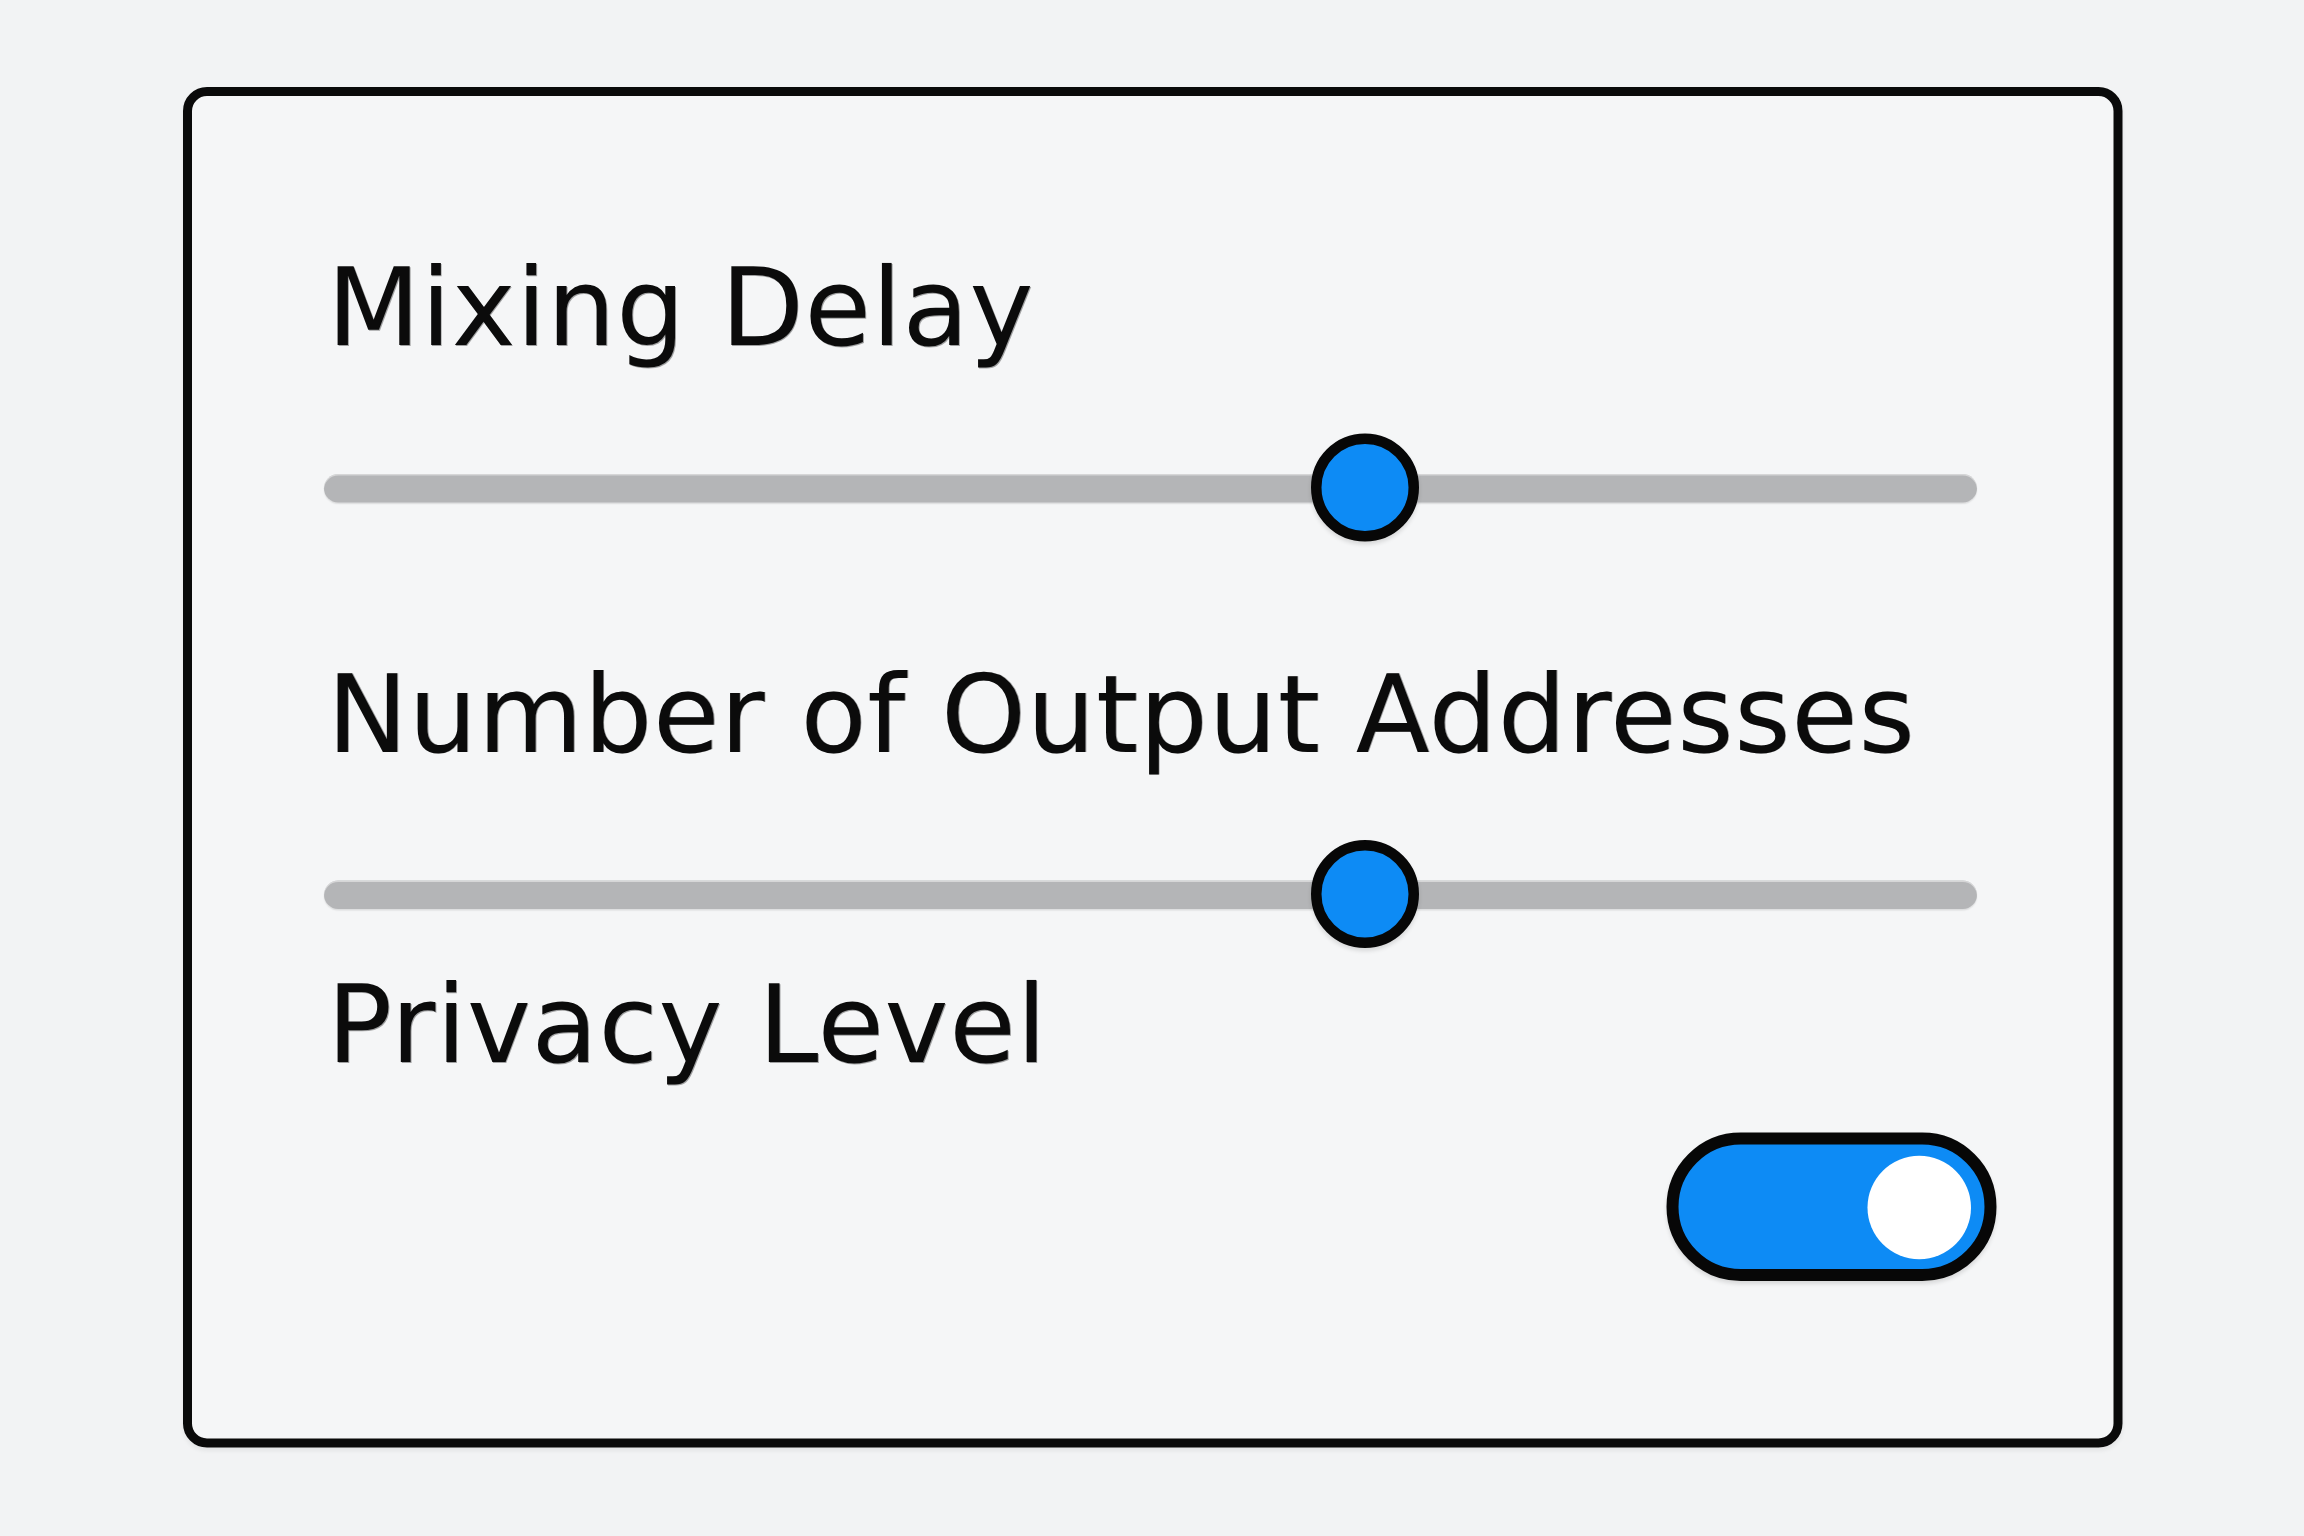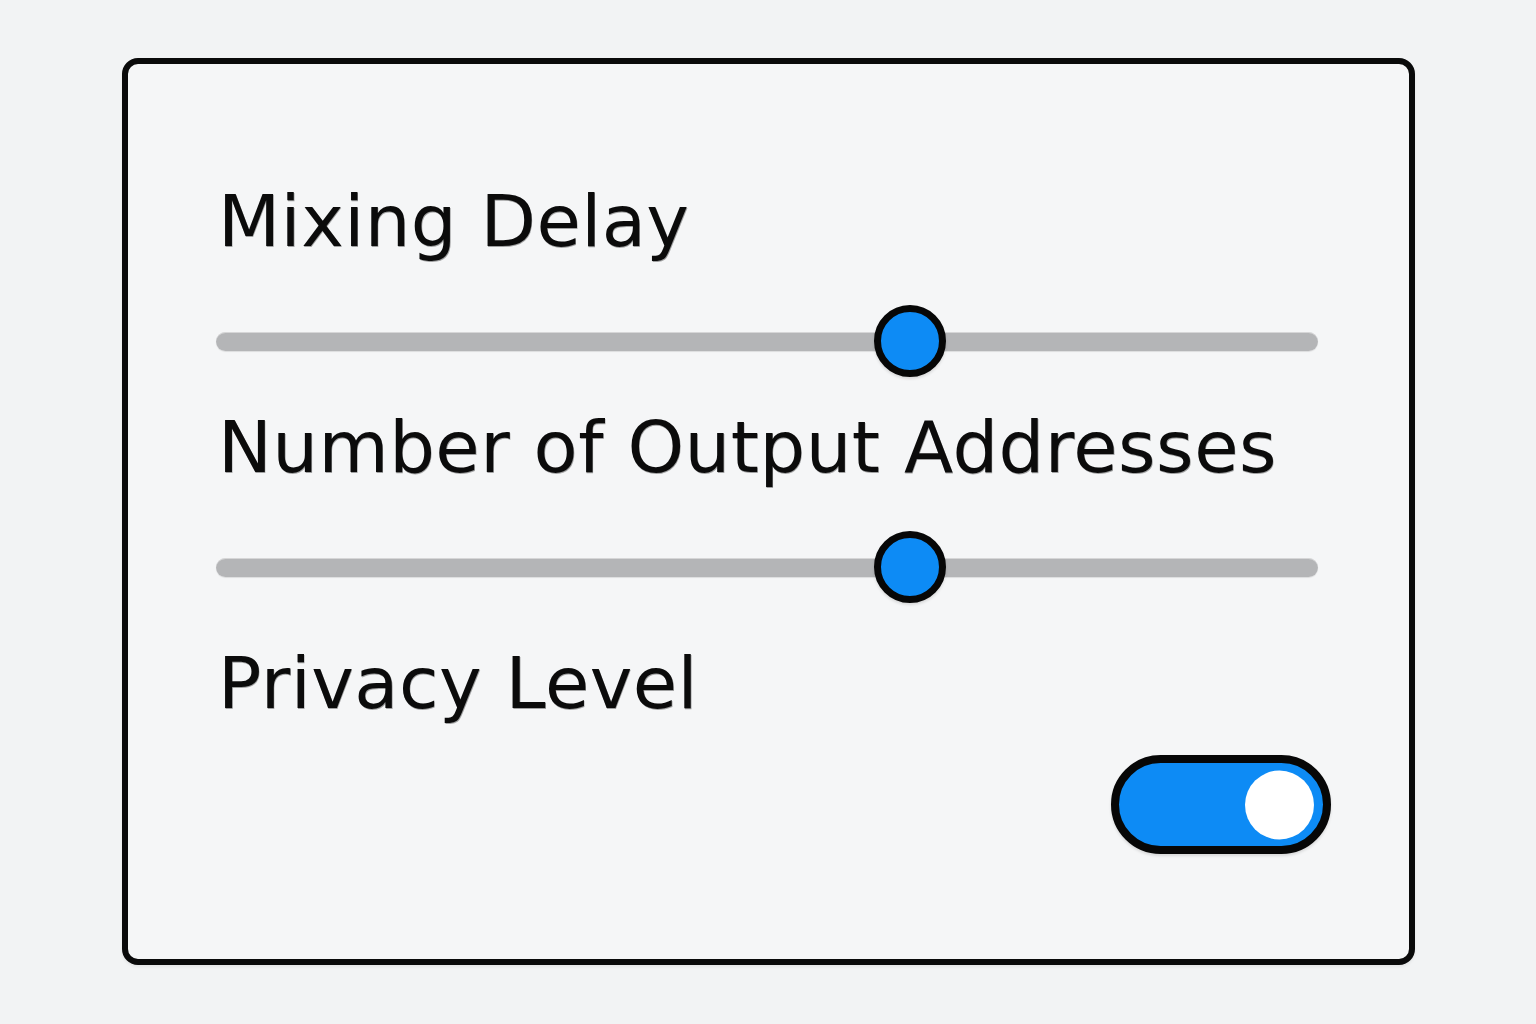--- a/index.html
+++ b/index.html
@@ -47,30 +47,30 @@
     position: absolute;
     color: #0b0b0b;
     font-family: "DejaVu Sans", sans-serif;
     font-weight: 400;
     letter-spacing: 0.5px;
     white-space: nowrap;
     text-shadow: 0.6px 0.6px 0 rgba(0,0,0,0.35);
   }
 
   
-  #row-mixing-delay { top: 116px; height: 200px; }
+  #row-mixing-delay { top: 100px; height: 200px; }
   #row-mixing-delay .setting-label {
     left: 90px;
     top: 0px;
     font-size: 72px;
     line-height: 82px;
   }
 
   
-  #row-output-addresses { top: 342px; height: 200px; }
+  #row-output-addresses { top: 371px; height: 200px; }
   #row-output-addresses .setting-label {
     left: 90px;
     top: 0px;
     font-size: 72px;
     line-height: 82px;
   }
 
   
   #row-privacy-level { top: 578px; height: 210px; }
   #row-privacy-level .setting-label {

